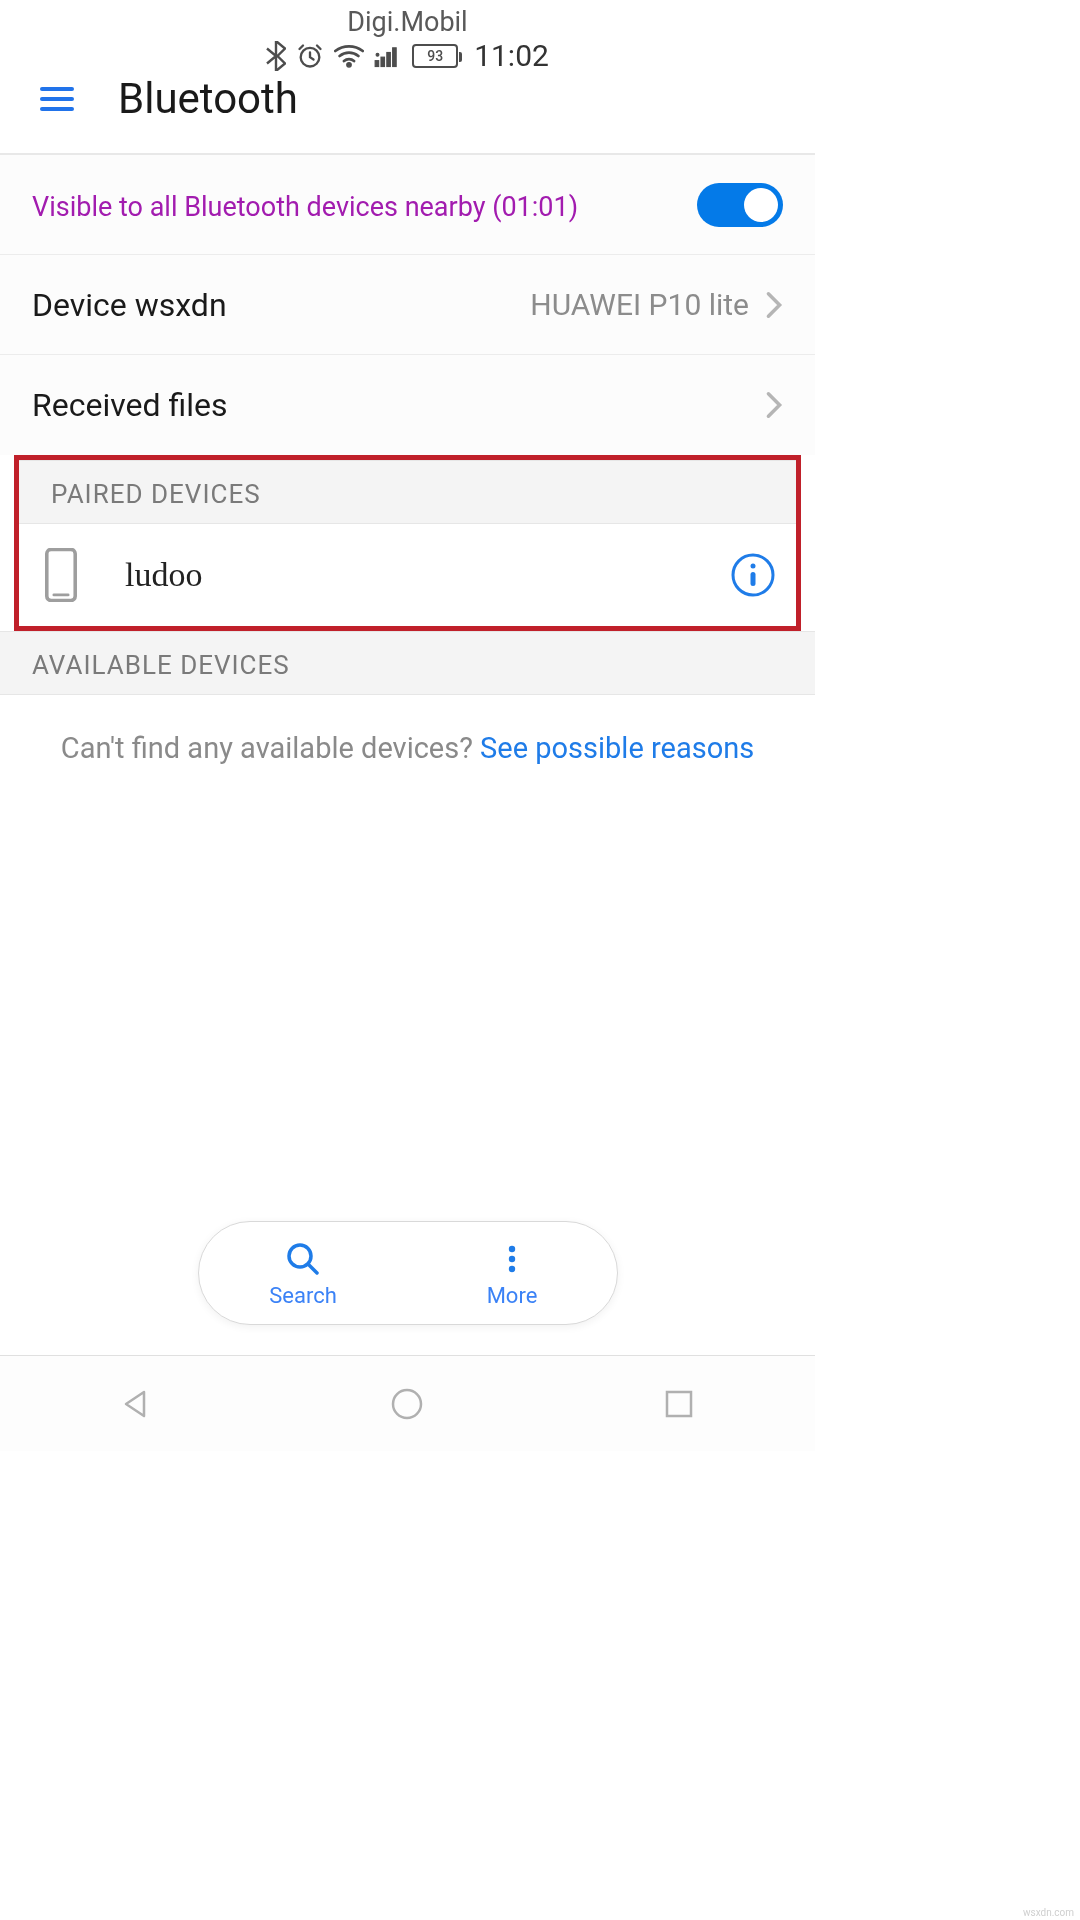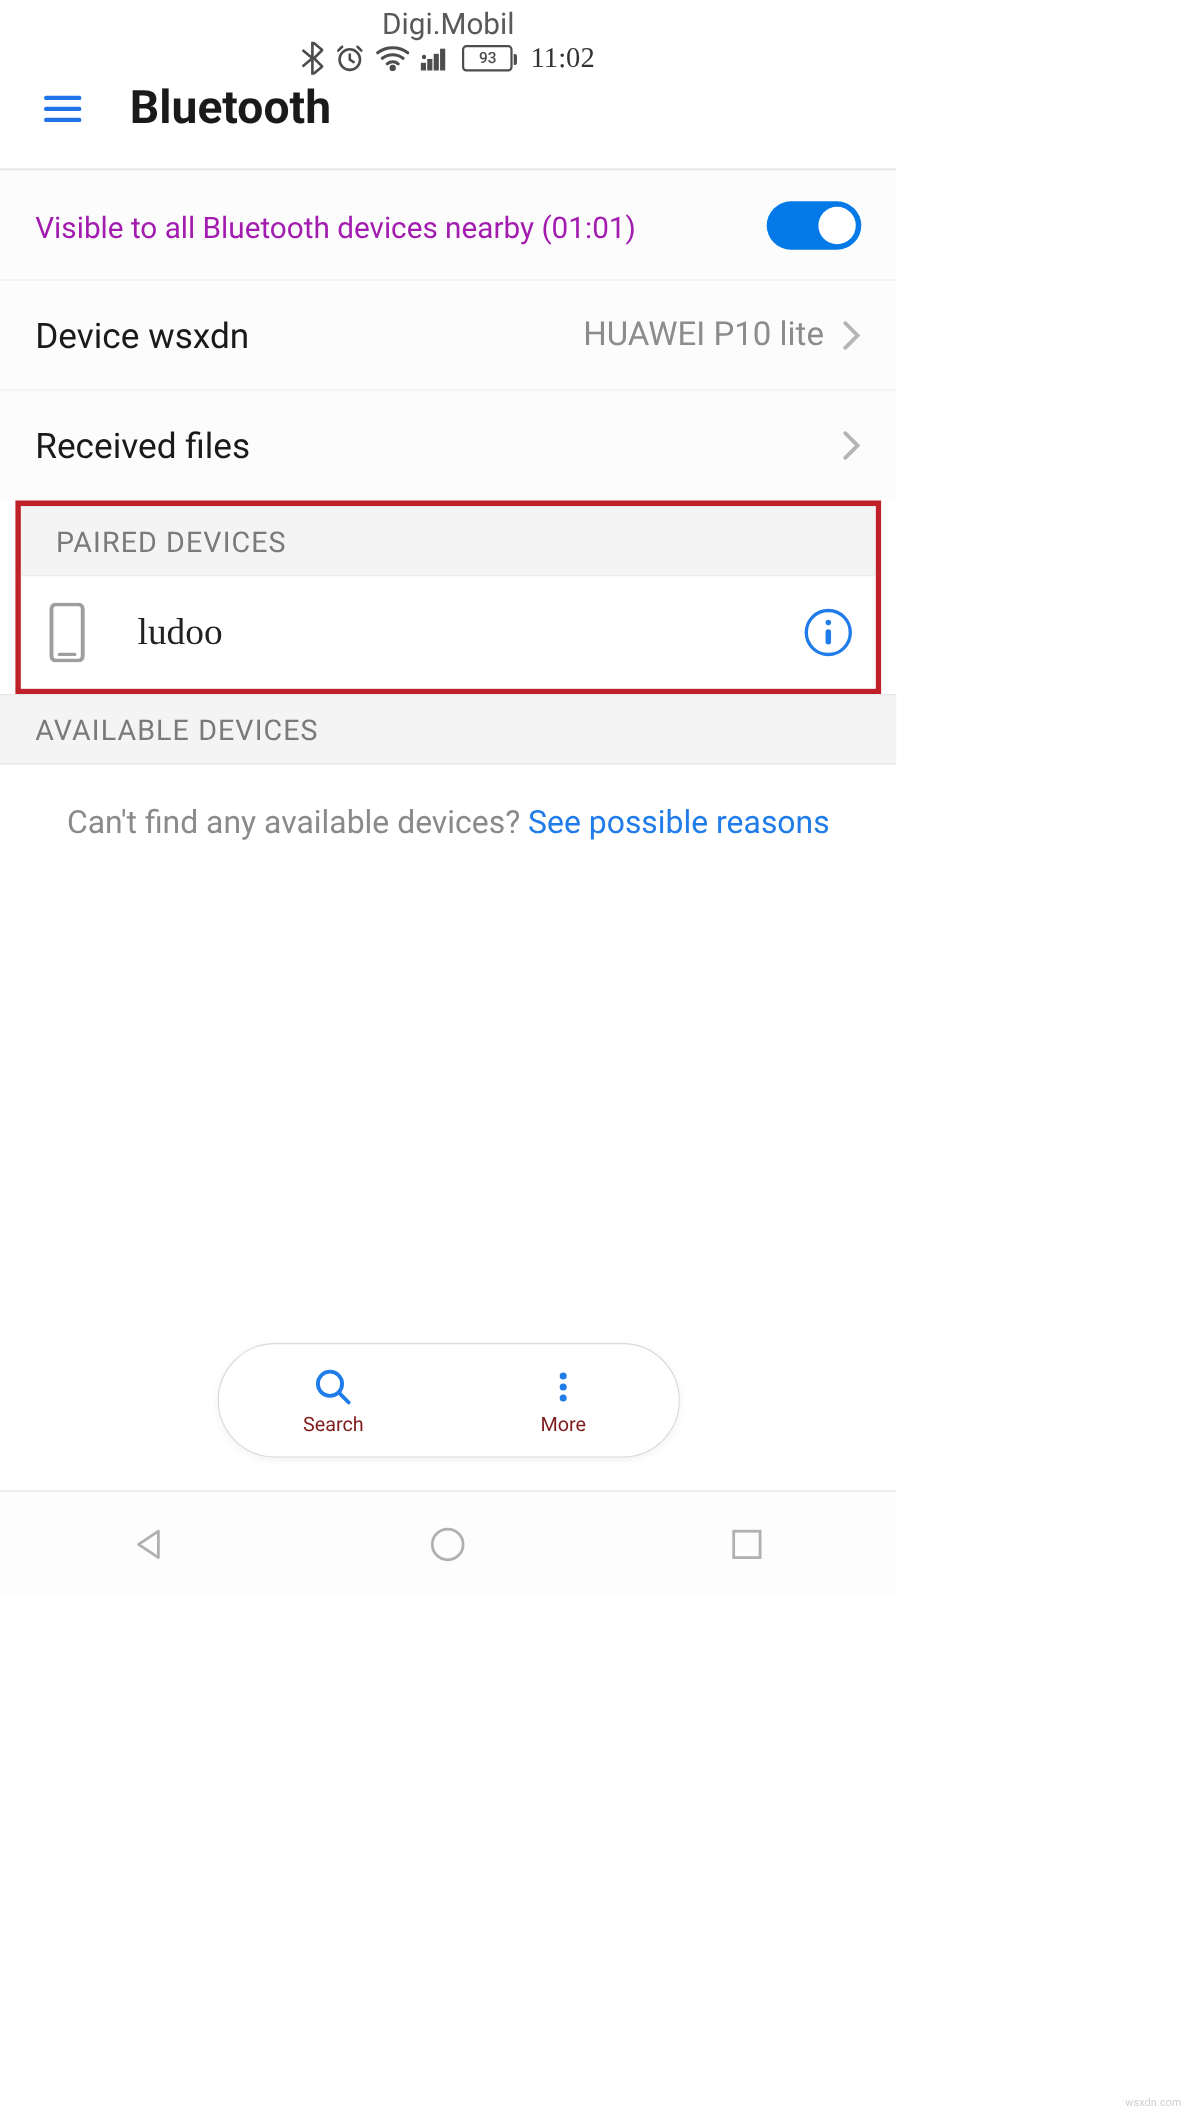--- a/index.html
+++ b/index.html
@@ -7,27 +7,27 @@
 
     
     .status-bar { display: flex; align-items: center; justify-content: space-between; padding: 6px 18px 4px 18px; height: 52px; flex-direction: column; }
     .status-left { font-size: 27px; color: #595959; }
     .status-right { display: flex; align-items: center; gap: 10px; }
     .status-right svg { fill: #4d4d4d; stroke: #4d4d4d; }
     .battery { display: inline-flex; align-items: center; }
     .battery-body { width: 46px; height: 24px; border: 2px solid #4d4d4d; border-radius: 4px; position: relative; display: flex; align-items: center; justify-content: center; }
     .battery-body::after { content:""; position:absolute; right:-6px; top:6px; width:3px; height:10px; background:#4d4d4d; border-radius:0 2px 2px 0; }
     .battery-num { font-size: 14px; color:#4d4d4d; font-weight:500; }
-    .clock { font-size: 26px; color:#333; margin-left:6px;font-family:Liberation Serif, serif; }
+    .clock { font-size: 30px; color:#333; margin-left:6px; }
 
     
     .header { display:flex; align-items:center; padding: 22px 40px 30px 40px; gap: 44px; border-bottom:2px solid #e8e8e8; }
     .hamburger { display:flex; flex-direction:column; gap:6px; }
     .hamburger span { display:block; width:34px; height:4px; background:#2173ea; border-radius:2px; }
-    .header-title { font-size: 42px; font-weight:700; color:#1a1a1a; }
+    .header-title { font-size: 42px; font-weight:400; color:#1a1a1a; }
 
     
     .list { background:#fcfcfc; }
     .row { display:flex; align-items:center; padding: 26px 32px; border-bottom:1px solid #ececec; min-height:100px; }
     .row.no-border { border-bottom:none; }
     .row-text { flex:1; }
     .row-label { font-size: 32px; color:#1a1a1a; }
     .row-sub { font-size: 27px; color:#a21caf; margin-top:4px; }
     .row-value { font-size: 30px; color:#8c8c8c; margin-right:16px; }
 
@@ -49,21 +49,21 @@
 
     
     .hint-row { text-align:center; padding: 36px 20px; font-size: 29px; color:#8a8a8a; }
     .hint-row a { color:#1f7ce8; text-decoration:none; }
 
     .spacer { height: 420px; }
 
     
     .pill { width: 420px; height: 104px; margin: 0 auto 30px auto; background:#fff; border:1px solid #d9d9d9; border-radius: 52px; display:flex; align-items:center; box-shadow: 0 2px 8px rgba(0,0,0,0.06); }
     .pill-item { flex:1; display:flex; flex-direction:column; align-items:center; justify-content:center; gap:4px; }
-    .pill-item span { font-size: 18px; color:#7f1d1d; }
+    .pill-item span { font-size: 22px; color:#3b82f6; }
 
     
     .navbar { height: 96px; border-top:1px solid #e0e0e0; display:flex; align-items:center; justify-content:space-around; background:#fdfdfd; }
 
     .watermark { position:fixed; bottom:2px; right:6px; font-size:10px; color:#cfcfcf; }
   </style>
 </head>
 <body>
 
 <div class="status-bar">

